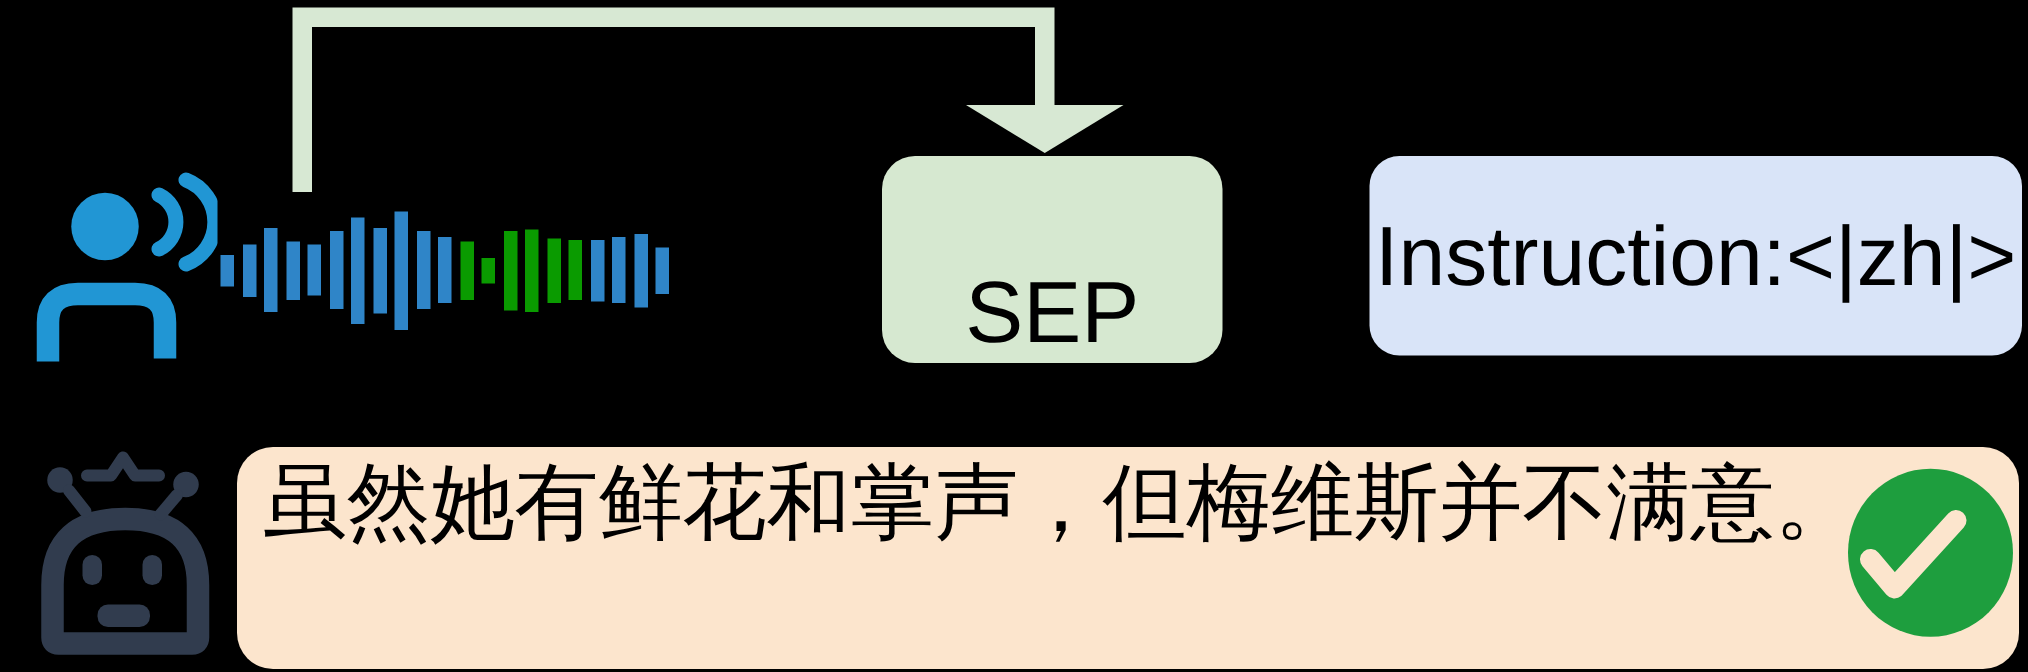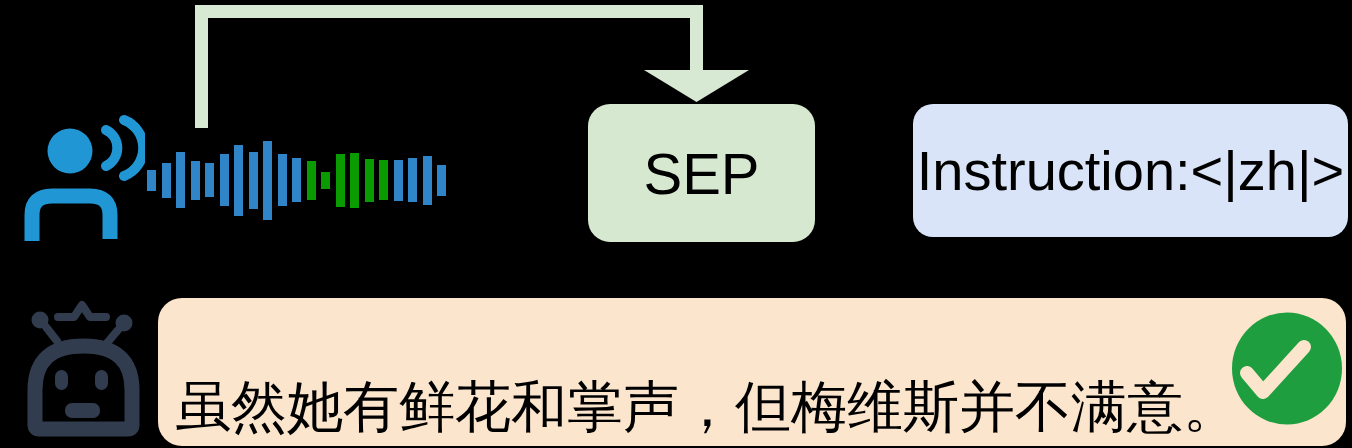--- a/index.html
+++ b/index.html
@@ -25,42 +25,42 @@
 
   
   .arrow-svg { left:0; top:0; width:1352px; height:448px; pointer-events:none; }
   .arrow-stroke { stroke:var(--arrow); fill:none; }
   .arrow-fill   { fill:var(--arrow); }
 
   
   .sep-box {
     left:588px; top:104px; width:227px; height:138px;
     background:var(--sep-bg); border-radius:22px;
-    display:flex; align-items:center; justify-content:center;
+    display:flex; align-items:flex-end; justify-content:center;
     font-size:58px;
   }
 
   
   .instruction-box {
     left:913px; top:104px; width:435px; height:133px;
     background:var(--instr-bg); border-radius:20px;
     display:flex; align-items:center; justify-content:center;
     font-size:56px; white-space:nowrap;
   }
 
   
   .robot-svg { left:20px; top:300px; width:125px; height:142px; }
   .robot-fill   { fill:var(--robot); }
   .robot-stroke { stroke:var(--robot); fill:none; }
 
   
   .bubble {
     left:158px; top:298px; width:1188px; height:148px;
     background:var(--bubble-bg); border-radius:24px;
-    display:flex; align-items:flex-end;
+    display:flex; align-items:flex-start;
     box-sizing:border-box; padding:0 120px 0 17px;
     font-size:56px; white-space:nowrap;
   }
 
   
   .check-svg { left:1231px; top:312px; width:112px; height:113px; }
   .check-circle { fill:var(--check-bg); }
   .check-mark   { stroke:var(--check-mark); fill:none; }
 </style>
 </head>

